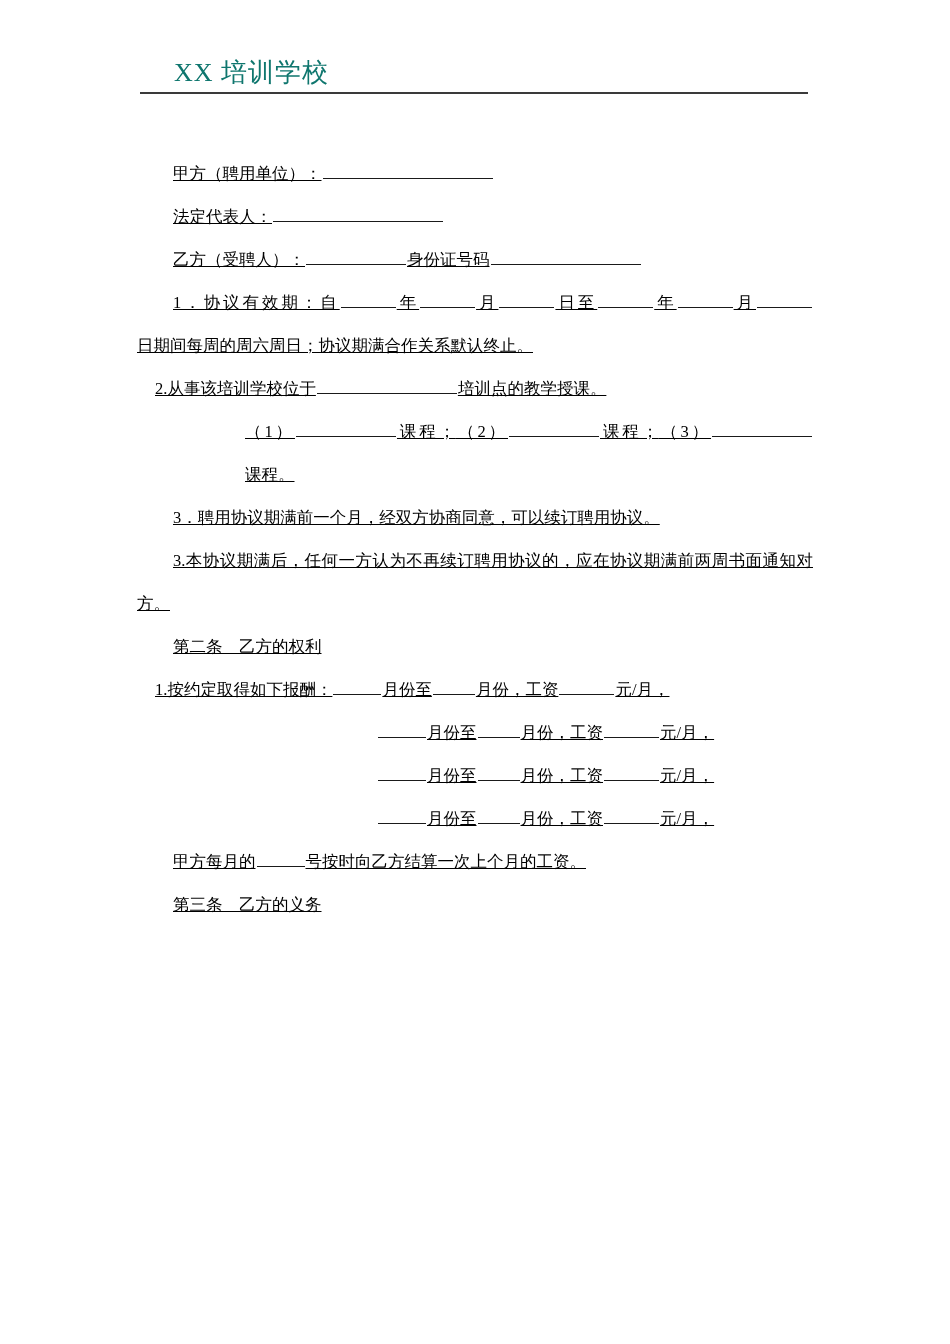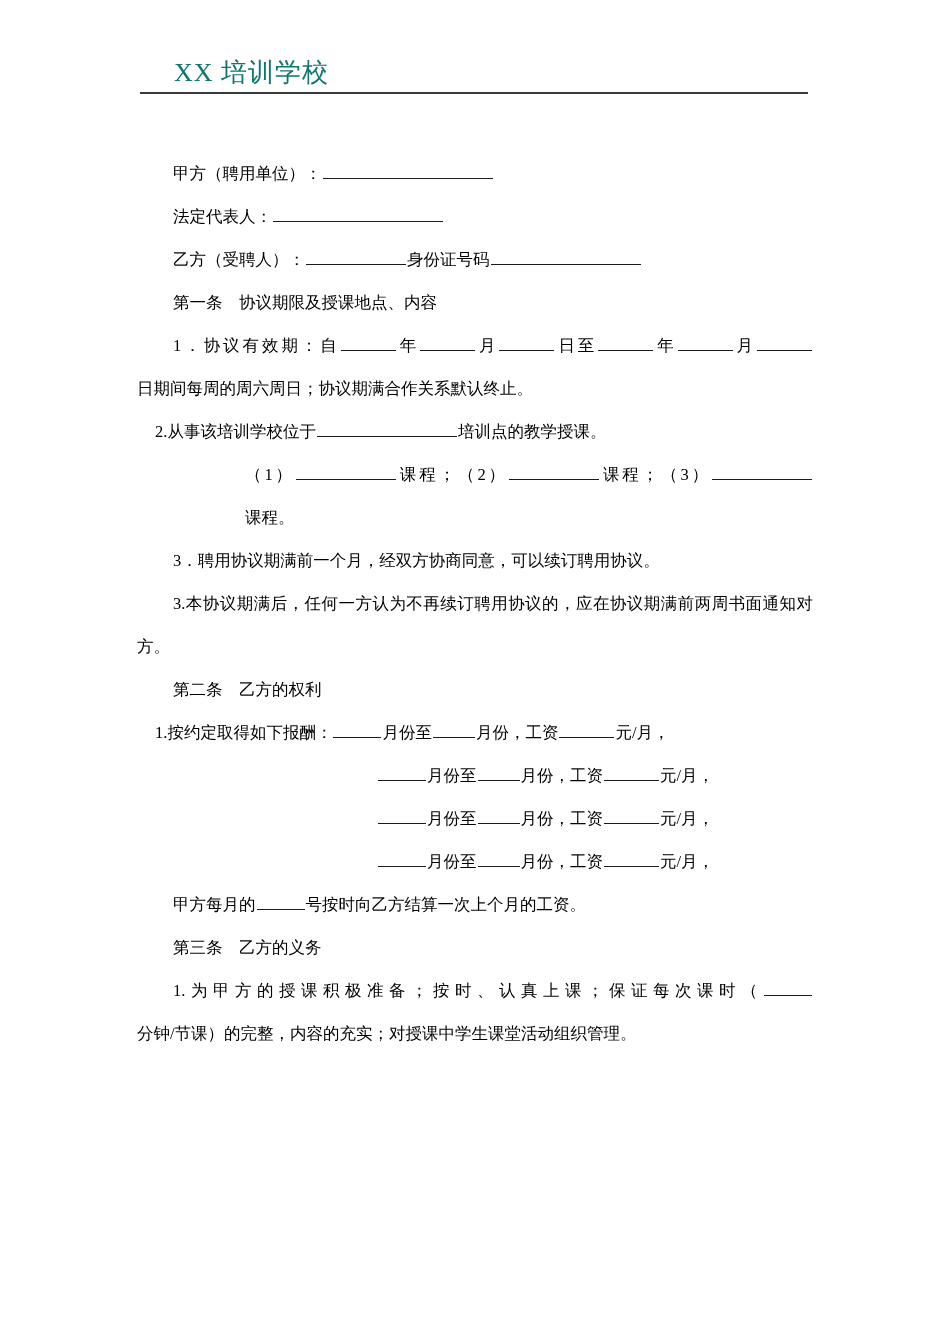--- a/index.html
+++ b/index.html
@@ -55,20 +55,21 @@
     box-sizing: border-box;
   }
   .p {
     font-size: 16.5px;
     line-height: 43px;
     text-align: justify;
     text-justify: inter-ideograph;
     margin: 0;
     white-space: pre-wrap;
     word-break: break-all;
+    text-decoration: underline;
   }
   .p.indent  { text-indent: 36px; }
   .p.indent-half { text-indent: 18px; }
   .p.indent-deep { padding-left: 108px; }
 
   
   .blank {
     display: inline-block;
     border-bottom: 1px solid #1a1a1a;
     vertical-align: baseline;
@@ -97,21 +98,20 @@
 
   <div class="doc-body">
 
     <p class="p indent"><span class="seg">甲方（聘用单位）：</span><span class="blank w170"></span></p>
 
     <p class="p indent"><span class="seg">法定代表人：</span><span class="blank w170"></span></p>
 
     <p class="p indent"><span class="seg">乙方（受聘人）：</span><span class="blank w100"></span><span class="seg">身份证号码</span><span class="blank w150"></span></p>
 
 
-    <p class="p indent">第一条　协议期限及授课地点、内容</p>
 
     <p class="p indent"><span class="seg">1．协议有效期：自</span><span class="blank w55"></span><span class="seg">年</span><span class="blank w55"></span><span class="seg">月</span><span class="blank w55"></span><span class="seg">日至</span><span class="blank w55"></span><span class="seg">年</span><span class="blank w55"></span><span class="seg">月</span><span class="blank w55"></span><span class="seg">日期间每周的周六周日；协议期满合作关系默认终止。</span></p>
 
     <p class="p indent-half"><span class="seg">2.从事该培训学校位于</span><span class="blank w140"></span><span class="seg">培训点的教学授课。</span></p>
 
 
     <p class="p indent-deep"><span class="seg">（1）</span><span class="blank w100"></span><span class="seg">课程；</span><span class="seg">（2）</span><span class="blank w90" style="width:90px"></span><span class="seg">课程；</span><span class="seg">（3）</span><span class="blank w100"></span><span class="seg">课程。</span></p>
 
     <p class="p indent">3．聘用协议期满前一个月，经双方协商同意，可以续订聘用协议。</p>
 
@@ -125,16 +125,15 @@
 
     <p class="p" style="padding-left:240px"><span class="blank w48"></span><span class="seg">月份至</span><span class="blank w42"></span><span class="seg">月份，工资</span><span class="blank w55"></span><span class="seg">元/月，</span></p>
 
     <p class="p" style="padding-left:240px"><span class="blank w48"></span><span class="seg">月份至</span><span class="blank w42"></span><span class="seg">月份，工资</span><span class="blank w55"></span><span class="seg">元/月，</span></p>
 
     <p class="p indent"><span class="seg">甲方每月的</span><span class="blank w48"></span><span class="seg">号按时向乙方结算一次上个月的工资。</span></p>
 
 
     <p class="p indent">第三条　乙方的义务</p>
 
-    <p class="p indent"><span class="seg">1.为甲方的授课积极准备；按时、认真上课；保证每次课时（</span><span class="blank w48"></span><span class="seg">分钟/节课）的完整，内容的充实；对授课中学生课堂活动组织管理。</span></p>
 
   </div>
 </div>
 
 </body></html>

